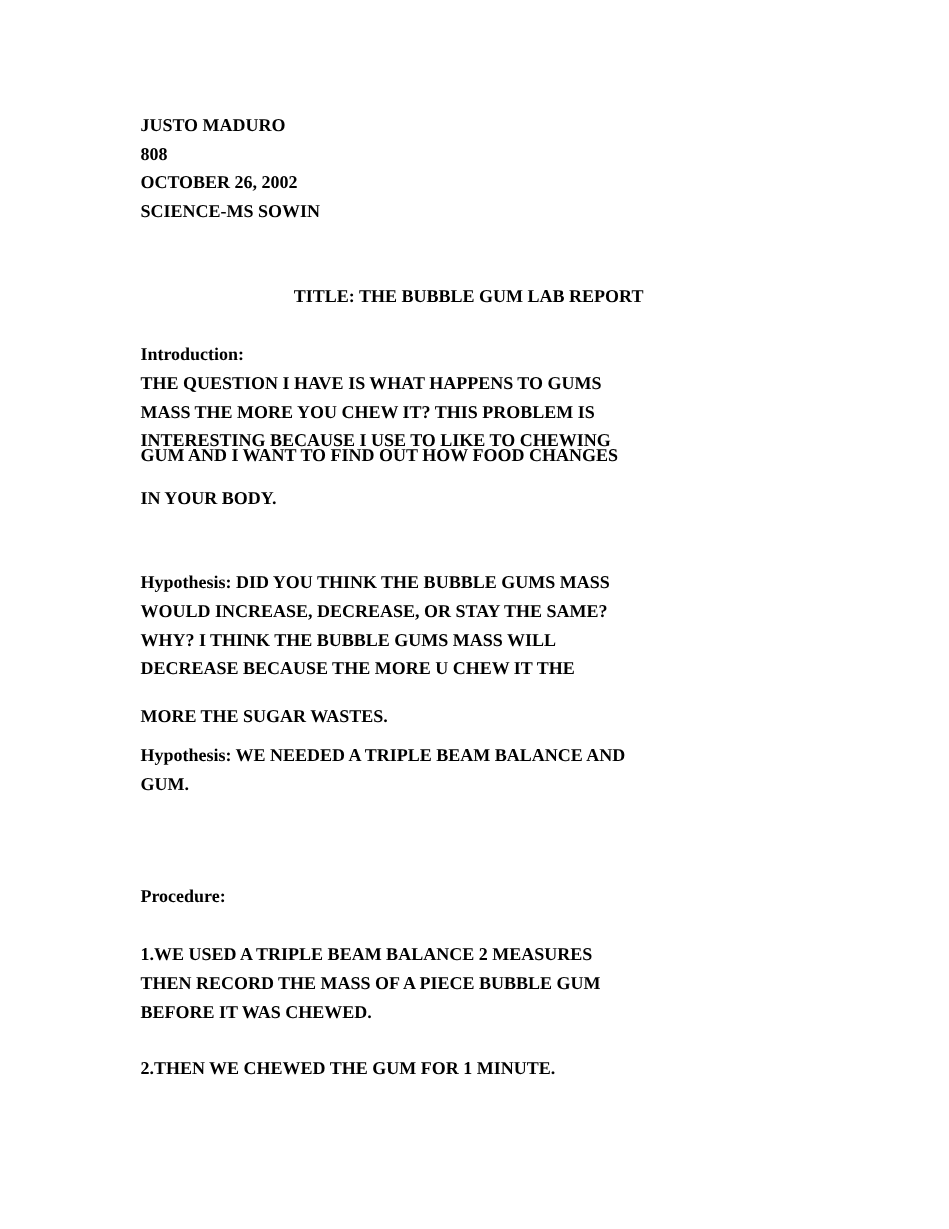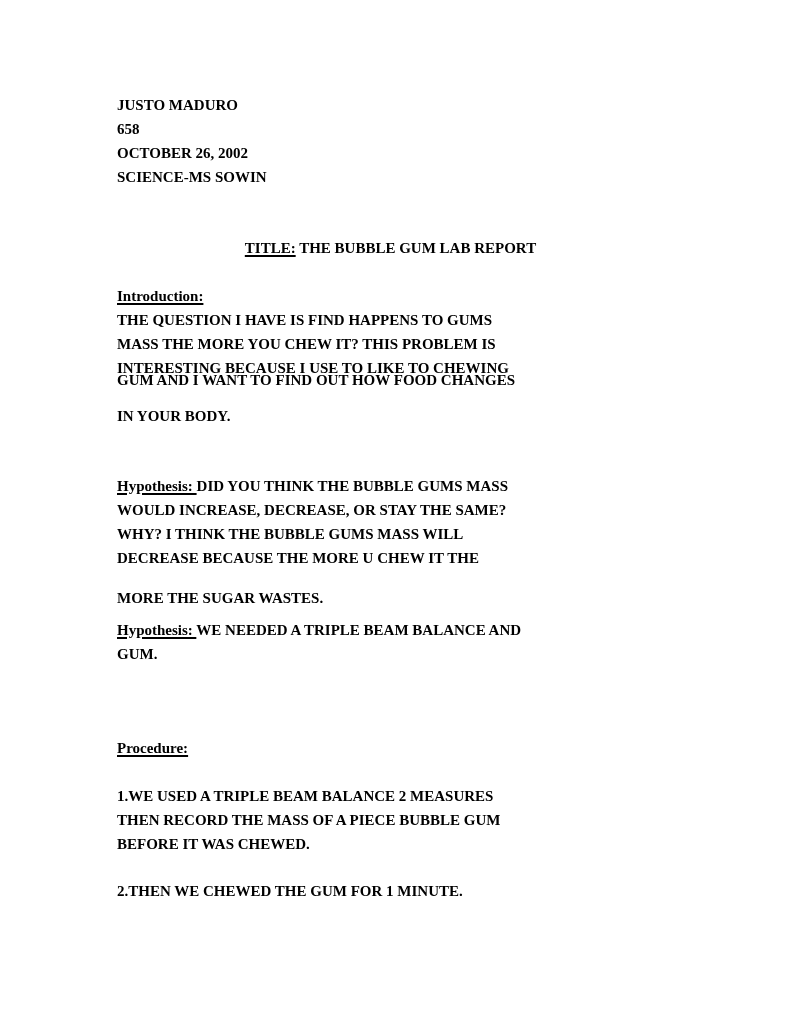--- a/index.html
+++ b/index.html
@@ -1,41 +1,41 @@
 <!DOCTYPE html>
 <html><head>
 <meta charset="utf-8">
 <style>
   html, body { margin:0; padding:0; background:#ffffff; }
   body { width:791px; height:1024px; position:relative; overflow:hidden;
          font-family:"Liberation Serif", "DejaVu Serif", serif; color:#000; }
   .line { position:absolute; left:117px; font-weight:bold; font-size:15px;
           line-height:24px; white-space:nowrap; letter-spacing:0; }
-  .u { text-decoration:underline; text-decoration-thickness:1.5px; text-underline-offset:2px;text-align:center; }
+  .u { text-decoration-thickness:1.5px; text-underline-offset:2px;text-align:center; }
   .center { left:0; width:791px; text-align:center; }
   .center .inner { display:inline-block; margin-left:-10px; }
 </style>
 </head>
 <body>
 
 <div>
 
   <div class="line" style="top:93px">JUSTO MADURO</div>
-  <div class="line" style="top:117px">658</div>
+  <div class="line" style="top:117px">808</div>
   <div class="line" style="top:141px">OCTOBER 26, 2002</div>
   <div class="line" style="top:165px">SCIENCE-MS SOWIN</div>
 
   <div class="line center" style="top:236px">
     <span class="inner">
       <span class="u">TITLE:</span><span> THE BUBBLE GUM LAB REPORT</span>
     </span>
   </div>
 
   <div class="line u" style="top:284px">Introduction:</div>
-  <div class="line" style="top:308px">THE QUESTION I HAVE IS FIND HAPPENS TO GUMS</div>
+  <div class="line" style="top:308px">THE QUESTION I HAVE IS WHAT HAPPENS TO GUMS</div>
   <div class="line" style="top:332px">MASS THE MORE YOU CHEW IT? THIS PROBLEM IS</div>
   <div class="line" style="top:356px">INTERESTING BECAUSE I USE TO LIKE TO CHEWING</div>
   <div class="line" style="top:368px">GUM AND I WANT TO FIND OUT HOW FOOD CHANGES</div>
   <div class="line" style="top:404px">IN YOUR BODY.</div>
 
   <div class="line" style="top:474px">
     <span class="u">Hypothesis: </span><span>DID YOU THINK THE BUBBLE GUMS MASS</span>
   </div>
   <div class="line" style="top:498px">WOULD INCREASE, DECREASE, OR STAY THE SAME?</div>
   <div class="line" style="top:522px">WHY? I THINK THE BUBBLE GUMS MASS WILL</div>

